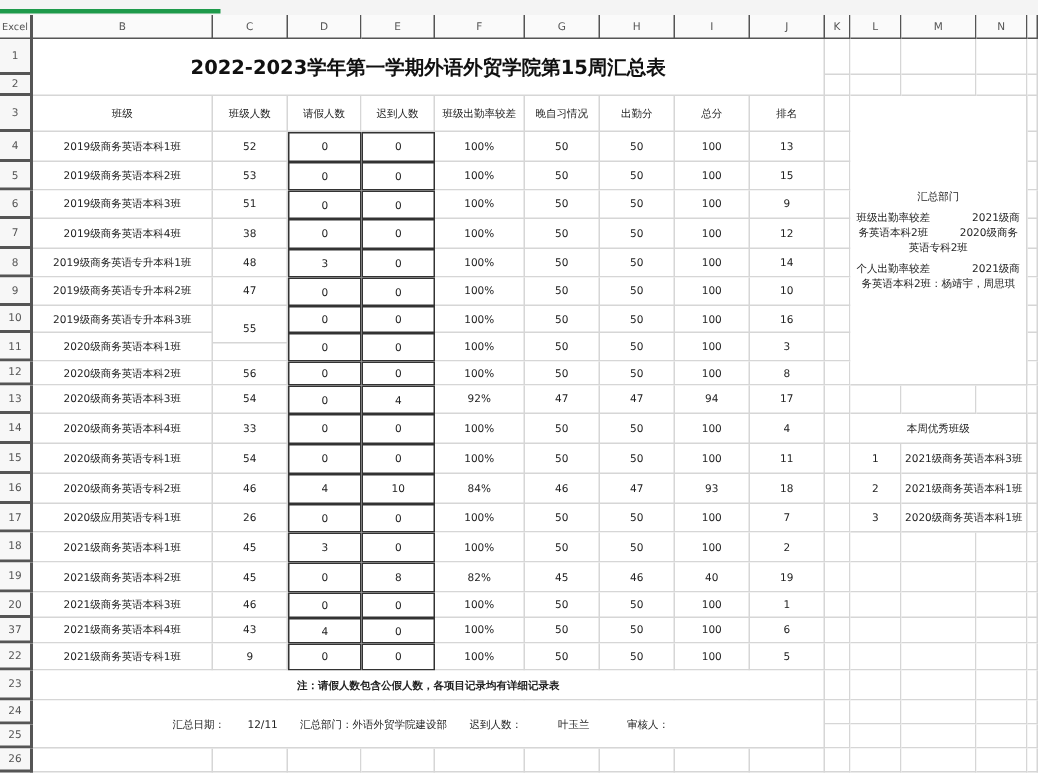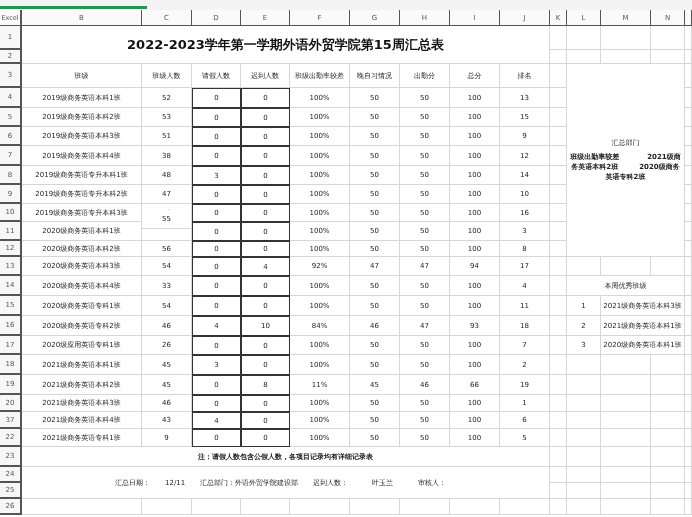--- a/index.html
+++ b/index.html
@@ -571,24 +571,24 @@
     <div class="cell boxed" style="left: 241px; top: 345px; width: 49px; height: 20px;">0</div>
     <div class="cell " style="left: 290px; top: 345px; width: 60px; height: 20px;">100%</div>
     <div class="cell " style="left: 350px; top: 345px; width: 50px; height: 20px;">50</div>
     <div class="cell " style="left: 400px; top: 345px; width: 50px; height: 20px;">50</div>
     <div class="cell " style="left: 450px; top: 345px; width: 50px; height: 20px;">100</div>
     <div class="cell " style="left: 500px; top: 345px; width: 50px; height: 20px;">2</div>
     <div class="cell " style="left: 22px; top: 365px; width: 120px; height: 20px;">2021级商务英语本科2班</div>
     <div class="cell " style="left: 142px; top: 365px; width: 50px; height: 20px;">45</div>
     <div class="cell boxed" style="left: 192px; top: 365px; width: 49px; height: 20px;">0</div>
     <div class="cell boxed" style="left: 241px; top: 365px; width: 49px; height: 20px;">8</div>
-    <div class="cell " style="left: 290px; top: 365px; width: 60px; height: 20px;">11%</div>
+    <div class="cell " style="left: 290px; top: 365px; width: 60px; height: 20px;">82%</div>
     <div class="cell " style="left: 350px; top: 365px; width: 50px; height: 20px;">45</div>
     <div class="cell " style="left: 400px; top: 365px; width: 50px; height: 20px;">46</div>
-    <div class="cell " style="left: 450px; top: 365px; width: 50px; height: 20px;">66</div>
+    <div class="cell " style="left: 450px; top: 365px; width: 50px; height: 20px;">40</div>
     <div class="cell " style="left: 500px; top: 365px; width: 50px; height: 20px;">19</div>
     <div class="cell " style="left: 22px; top: 385px; width: 120px; height: 17px;">2021级商务英语本科3班</div>
     <div class="cell " style="left: 142px; top: 385px; width: 50px; height: 17px;">46</div>
     <div class="cell boxed" style="left: 192px; top: 385px; width: 49px; height: 17px;">0</div>
     <div class="cell boxed" style="left: 241px; top: 385px; width: 49px; height: 17px;">0</div>
     <div class="cell " style="left: 290px; top: 385px; width: 60px; height: 17px;">100%</div>
     <div class="cell " style="left: 350px; top: 385px; width: 50px; height: 17px;">50</div>
     <div class="cell " style="left: 400px; top: 385px; width: 50px; height: 17px;">50</div>
     <div class="cell " style="left: 450px; top: 385px; width: 50px; height: 17px;">100</div>
     <div class="cell " style="left: 500px; top: 385px; width: 50px; height: 17px;">1</div>
@@ -613,21 +613,22 @@
     <div class="cell note" style="left: 22px; top: 437px; width: 528px; height: 20px;">注：请假人数包含公假人数，各项目记录均有详细记录表</div>
     <div class="cell " style="left: 22px; top: 457px; width: 528px; height: 32px;"></div>
     <div class="cell " style="left: 115px; top: 458px; width: auto; height: 30px; border: none; background: transparent; justify-content: flex-start;">汇总日期：</div>
     <div class="cell " style="left: 165px; top: 458px; width: auto; height: 30px; border: none; background: transparent; justify-content: flex-start;">12/11</div>
     <div class="cell " style="left: 200px; top: 458px; width: auto; height: 30px; border: none; background: transparent; justify-content: flex-start;">汇总部门：外语外贸学院建设部</div>
     <div class="cell " style="left: 313px; top: 458px; width: auto; height: 30px; border: none; background: transparent; justify-content: flex-start;">迟到人数：</div>
     <div class="cell " style="left: 372px; top: 458px; width: auto; height: 30px; border: none; background: transparent; justify-content: flex-start;">叶玉兰</div>
     <div class="cell " style="left: 418px; top: 458px; width: auto; height: 30px; border: none; background: transparent; justify-content: flex-start;">审核人：</div>
     <div class="cell wrap" style="left: 567px; top: 54px; width: 118px; height: 193px; flex-direction: column;">
       <div style="margin: 2px 0px;">汇总部门</div>
-      <div style="margin: 2px 0px; font-weight: bold;">班级出勤率较差　　　　2021级商务英语本科2班　　　2020级商务英语专科2班</div>
+      <div style="margin: 2px 0px;">班级出勤率较差　　　　2021级商务英语本科2班　　　2020级商务英语专科2班</div>
+      <div style="margin: 2px 0px;">个人出勤率较差　　　　2021级商务英语本科2班：杨靖宇，周思琪</div>
     </div>
     <div class="cell " style="left: 567px; top: 266px; width: 118px; height: 20px;">本周优秀班级</div>
     <div class="cell " style="left: 567px; top: 286px; width: 34px; height: 20px;">1</div>
     <div class="cell " style="left: 601px; top: 286px; width: 84px; height: 20px;">2021级商务英语本科3班</div>
     <div class="cell " style="left: 567px; top: 306px; width: 34px; height: 20px;">2</div>
     <div class="cell " style="left: 601px; top: 306px; width: 84px; height: 20px;">2021级商务英语本科1班</div>
     <div class="cell " style="left: 567px; top: 326px; width: 34px; height: 19px;">3</div>
     <div class="cell " style="left: 601px; top: 326px; width: 84px; height: 19px;">2020级商务英语本科1班</div>
   </div>
 

